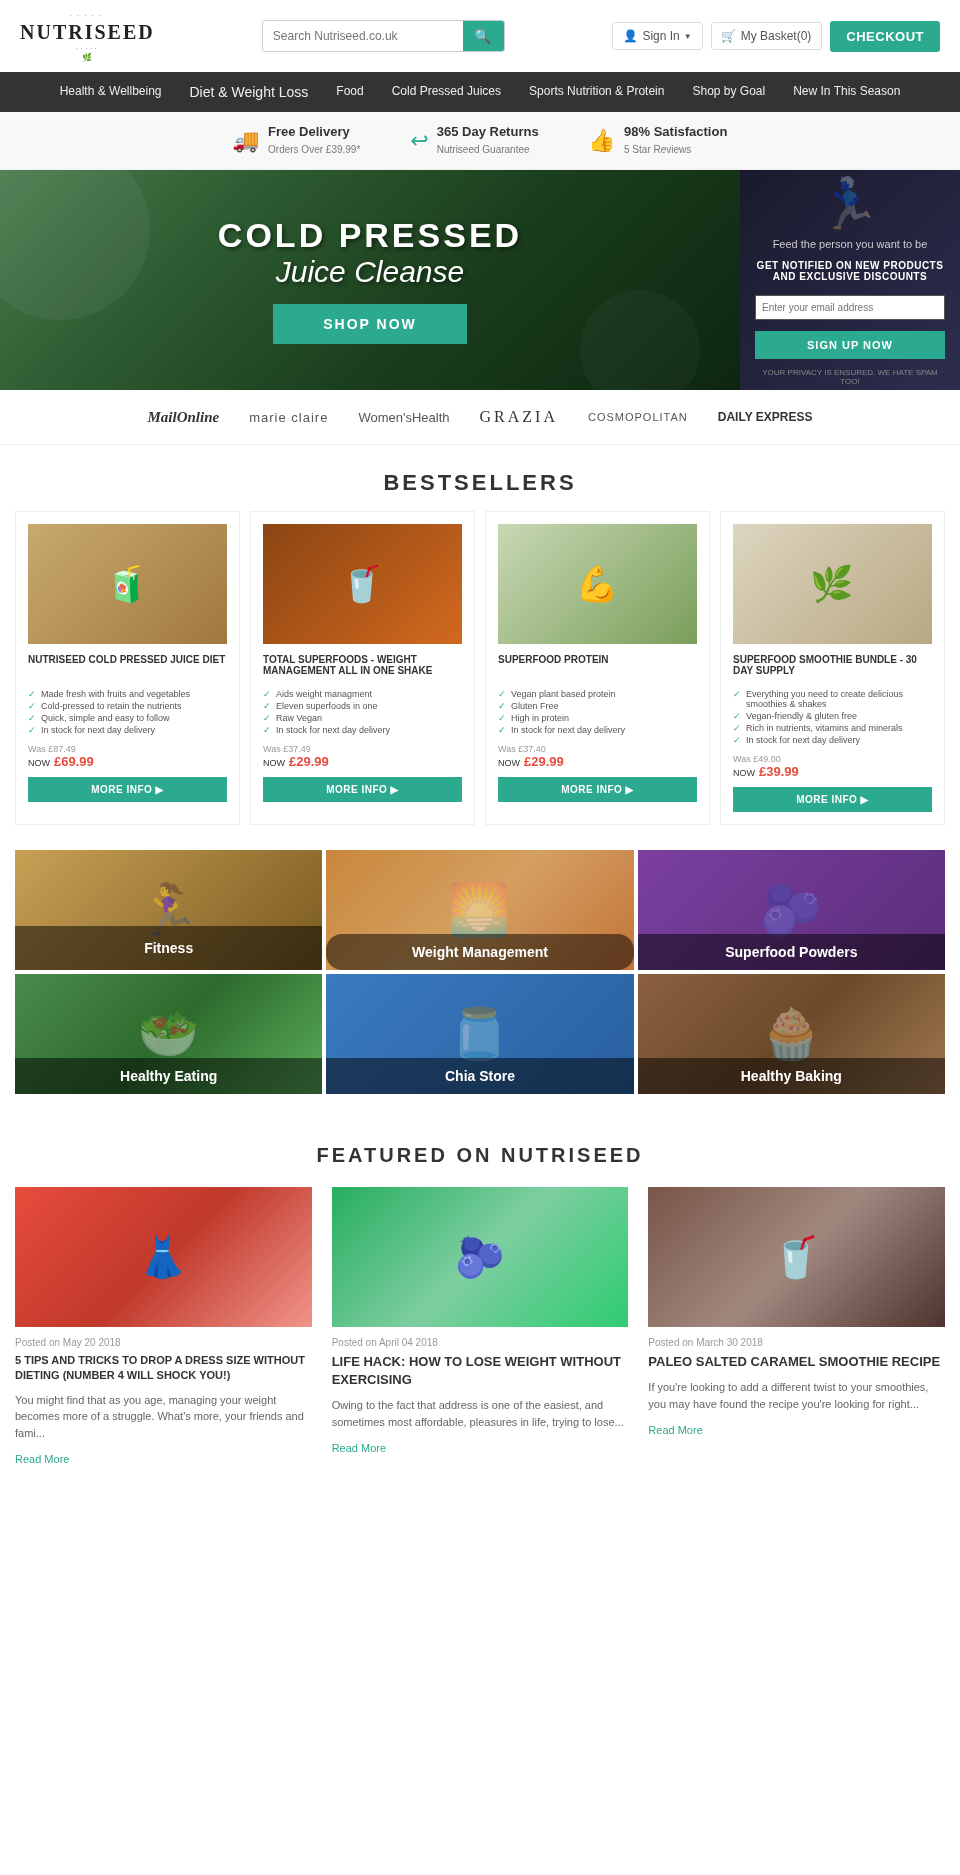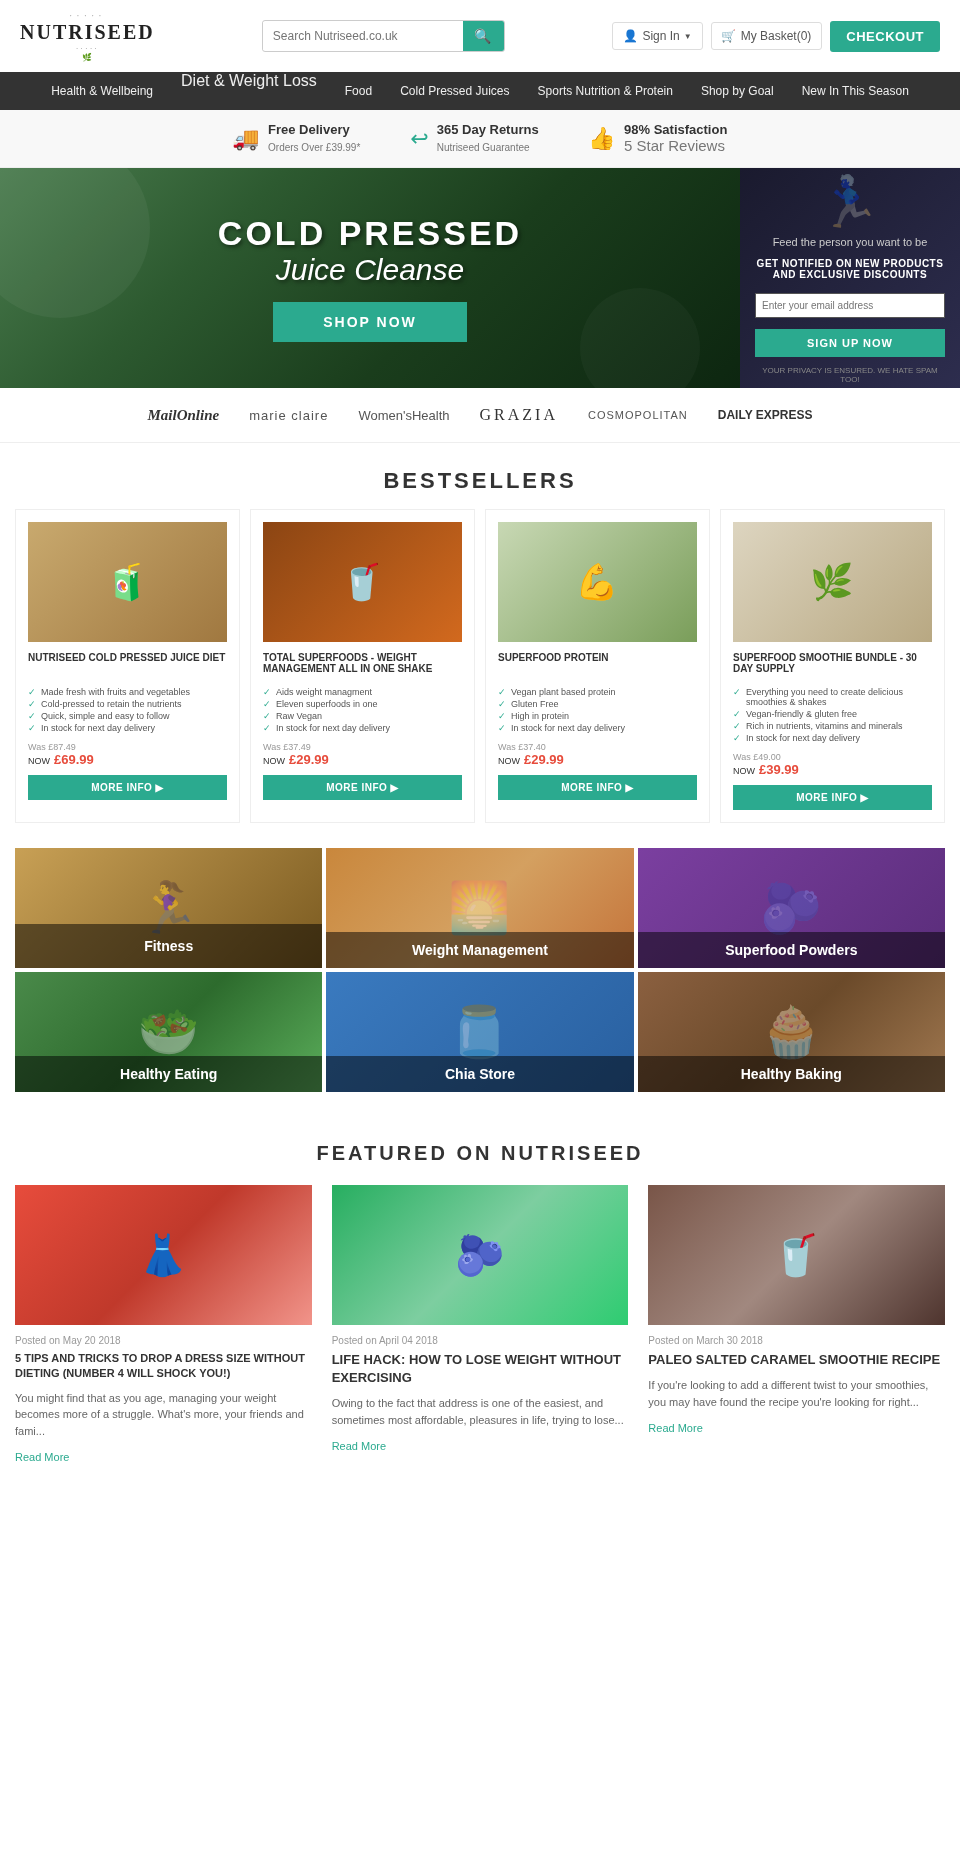--- a/index.html
+++ b/index.html
@@ -30,21 +30,21 @@
     <button style="display:flex; align-items:center; gap:4px; font-size:12px; color:#555; border:1px solid #ddd; padding:6px 10px; border-radius:3px; cursor:pointer; background:#fff;">
       <span>🛒</span>
       <span>My Basket(0)</span>
     </button>
     <button style="background:#2baa8f; color:white; font-size:13px; font-weight:bold; padding:8px 16px; border:none; border-radius:3px; cursor:pointer; letter-spacing:0.5px;">CHECKOUT</button>
   </div>
 </header>
 
 <nav style="background:#333; display:flex; justify-content:center;">
   <a style="color:#eee; text-decoration:none; font-size:12px; padding:12px 14px;">Health &amp; Wellbeing</a>
-  <a style="color:#eee; text-decoration:none; font-size:16px; padding:0 14px;">Diet &amp; Weight Loss</a>
+  <a style="color:#eee; text-decoration:none; font-size:14px; padding:12px 14px;">Diet &amp; Weight Loss</a>
   <a style="color:#eee; text-decoration:none; font-size:12px; padding:12px 14px;">Food</a>
   <a style="color:#eee; text-decoration:none; font-size:12px; padding:12px 14px;">Cold Pressed Juices</a>
   <a style="color:#eee; text-decoration:none; font-size:12px; padding:12px 14px;">Sports Nutrition &amp; Protein</a>
   <a style="color:#eee; text-decoration:none; font-size:12px; padding:12px 14px;">Shop by Goal</a>
   <a style="color:#eee; text-decoration:none; font-size:12px; padding:12px 14px;">New In This Season</a>
 </nav>
 
 <div style="background:#f8f8f8; display:flex; justify-content:center; gap:50px; padding:12px 20px; border-bottom:1px solid #eee;">
   <div style="display:flex; align-items:center; gap:8px;">
     <span style="font-size:22px; color:#2baa8f;">🚚</span>
@@ -57,21 +57,21 @@
     <span style="font-size:22px; color:#2baa8f;">↩</span>
     <div>
       <strong style="font-size:13px; color:#333; display:block;">365 Day Returns</strong>
       <span style="font-size:10px; color:#777;">Nutriseed Guarantee</span>
     </div>
   </div>
   <div style="display:flex; align-items:center; gap:8px;">
     <span style="font-size:22px; color:#2baa8f;">👍</span>
     <div>
       <strong style="font-size:13px; color:#333; display:block;">98% Satisfaction</strong>
-      <span style="font-size:15px; color:#777;">5 Star Reviews</span>
+      <span style="font-size:10px; color:#777;">5 Star Reviews</span>
     </div>
   </div>
 </div>
 
 <div style="display:flex; height:220px;">
   <div style="flex:1; background:linear-gradient(135deg,#4a7c4e 0%,#2d5a30 30%,#1a3d1c 60%,#0d2610 100%); display:flex; align-items:center; justify-content:center; position:relative; overflow:hidden;">
 
     <div style="position:absolute; width:180px; height:180px; border-radius:50%; background:rgba(255,255,255,0.05); top:-30px; left:-30px;"></div>
     <div style="position:absolute; width:120px; height:120px; border-radius:50%; background:rgba(255,255,255,0.03); bottom:-20px; right:40px;"></div>
     <div style="text-align:center; z-index:2; padding:20px;">
@@ -180,21 +180,21 @@
   </div>
 </div>
 
 <div style="display:grid; grid-template-columns:repeat(3,1fr); gap:4px; padding:0 15px 4px;">
   <div style="position:relative; height:120px; overflow:hidden; cursor:pointer; background:linear-gradient(135deg,#c8a055,#7a5a20);">
     <div style="position:absolute; inset:0; display:flex; align-items:center; justify-content:center; font-size:50px; opacity:0.5;">🏃‍♀️</div>
     <div style="position:absolute; bottom:0; left:0; right:0; background:rgba(0,0,0,0.5); color:white; text-align:center; padding:14px; font-size:14px; font-weight:bold;">Fitness</div>
   </div>
   <div style="position:relative; height:120px; overflow:hidden; cursor:pointer; background:linear-gradient(135deg,#c9873c,#d4a060,#c4733a);">
     <div style="position:absolute; inset:0; display:flex; align-items:center; justify-content:center; font-size:50px; opacity:0.4;">🌅</div>
-    <div style="position:absolute; bottom:0; left:0; right:0; background:rgba(0,0,0,0.5); color:white; text-align:center; padding:10px; font-size:14px; font-weight:bold;">Weight Management</div>
+    <div style="position:absolute; bottom:0; left:0; right:0; background:rgba(0,0,0,0.5); color:white; text-align:center; padding:10px; font-size:14px; font-weight:bold;border-radius:16px;">Weight Management</div>
   </div>
   <div style="position:relative; height:120px; overflow:hidden; cursor:pointer; background:linear-gradient(135deg,#7b3fa0,#5a2d7a);">
     <div style="position:absolute; inset:0; display:flex; align-items:center; justify-content:center; font-size:50px; opacity:0.4;">🫐</div>
     <div style="position:absolute; bottom:0; left:0; right:0; background:rgba(0,0,0,0.5); color:white; text-align:center; padding:10px; font-size:14px; font-weight:bold;">Superfood Powders</div>
   </div>
 </div>
 
 <div style="display:grid; grid-template-columns:repeat(3,1fr); gap:4px; padding:0 15px 25px;">
   <div style="position:relative; height:120px; overflow:hidden; cursor:pointer; background:linear-gradient(135deg,#4a8a4a,#2d6b2d,#5aad5a);">
     <div style="position:absolute; inset:0; display:flex; align-items:center; justify-content:center; font-size:50px; opacity:0.4;">🥗</div>

